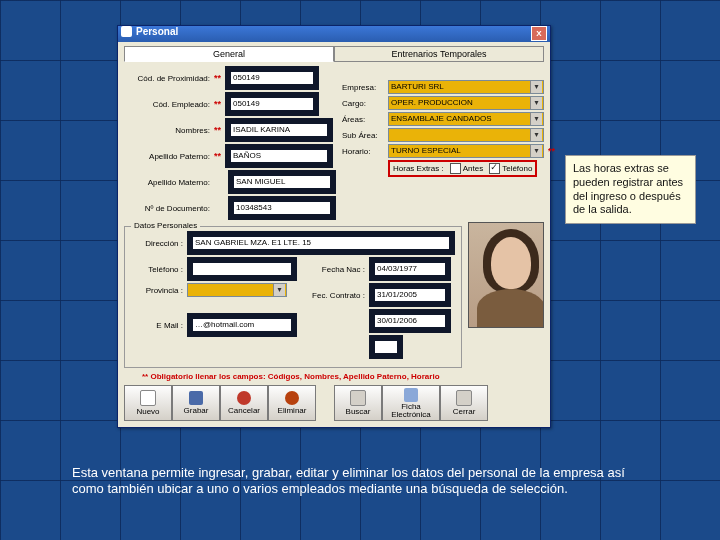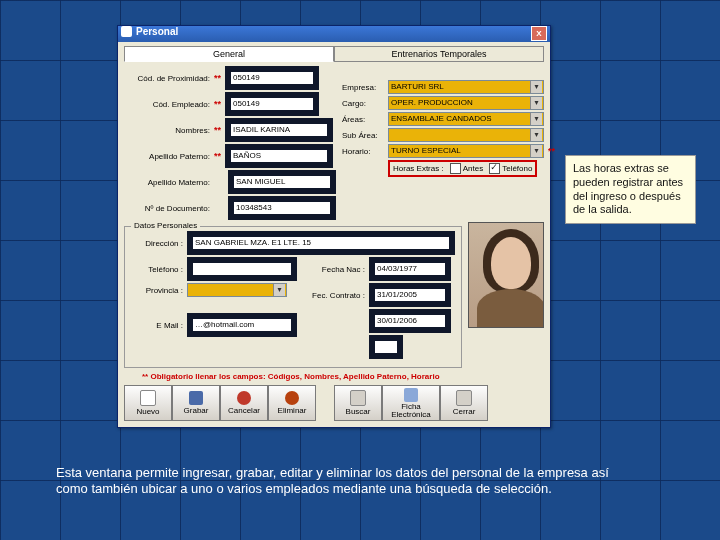--- a/index.html
+++ b/index.html
@@ -31,21 +31,21 @@
 .group .gt{position:absolute;top:-6px;left:6px;background:#ece9d8;padding:0 3px;font-size:8px}
 .photo{width:84px;height:104px;background:linear-gradient(#c9b59e,#b89d85);border:1px solid #555;position:relative;overflow:hidden}
 .photo .face{position:absolute;left:22px;top:14px;width:40px;height:52px;background:#e5c3a6;border-radius:50% 50% 45% 45%}
 .photo .hair{position:absolute;left:14px;top:6px;width:56px;height:64px;background:#3c2a1c;border-radius:50% 50% 40% 40%}
 .photo .body2{position:absolute;left:8px;bottom:0;width:68px;height:38px;background:#7a5c3e;border-radius:50% 50% 0 0}
 .req{color:#c00;font-size:8px;font-weight:bold;margin:4px 18px}
 .toolbar{display:flex;margin-top:4px}
 .btn{border:1px solid #7a7a7a;background:linear-gradient(#fdfdfd,#d4d0c8);width:46px;height:34px;display:flex;flex-direction:column;align-items:center;justify-content:center;font-size:8px;cursor:pointer;gap:1px}
 .btn .ic{width:14px;height:14px;border-radius:2px}
 .callout{position:absolute;left:565px;top:155px;width:115px;background:#fffde1;border:1px solid #999;padding:6px 7px;font-size:11px;line-height:1.25;color:#111}
-.caption{position:absolute;left:56px;top:465px;width:565px;color:#fff;font-size:13px;line-height:1.25}
+.caption{position:absolute;left:72px;top:465px;width:565px;color:#fff;font-size:13px;line-height:1.25}
 </style>
 </head>
 <body>
 <div class="slide-bg"></div>
 
 <div class="win">
   <div class="titlebar">
     <span class="ticon"></span>
     <span>Personal</span>
     <span class="spacer"></span>

